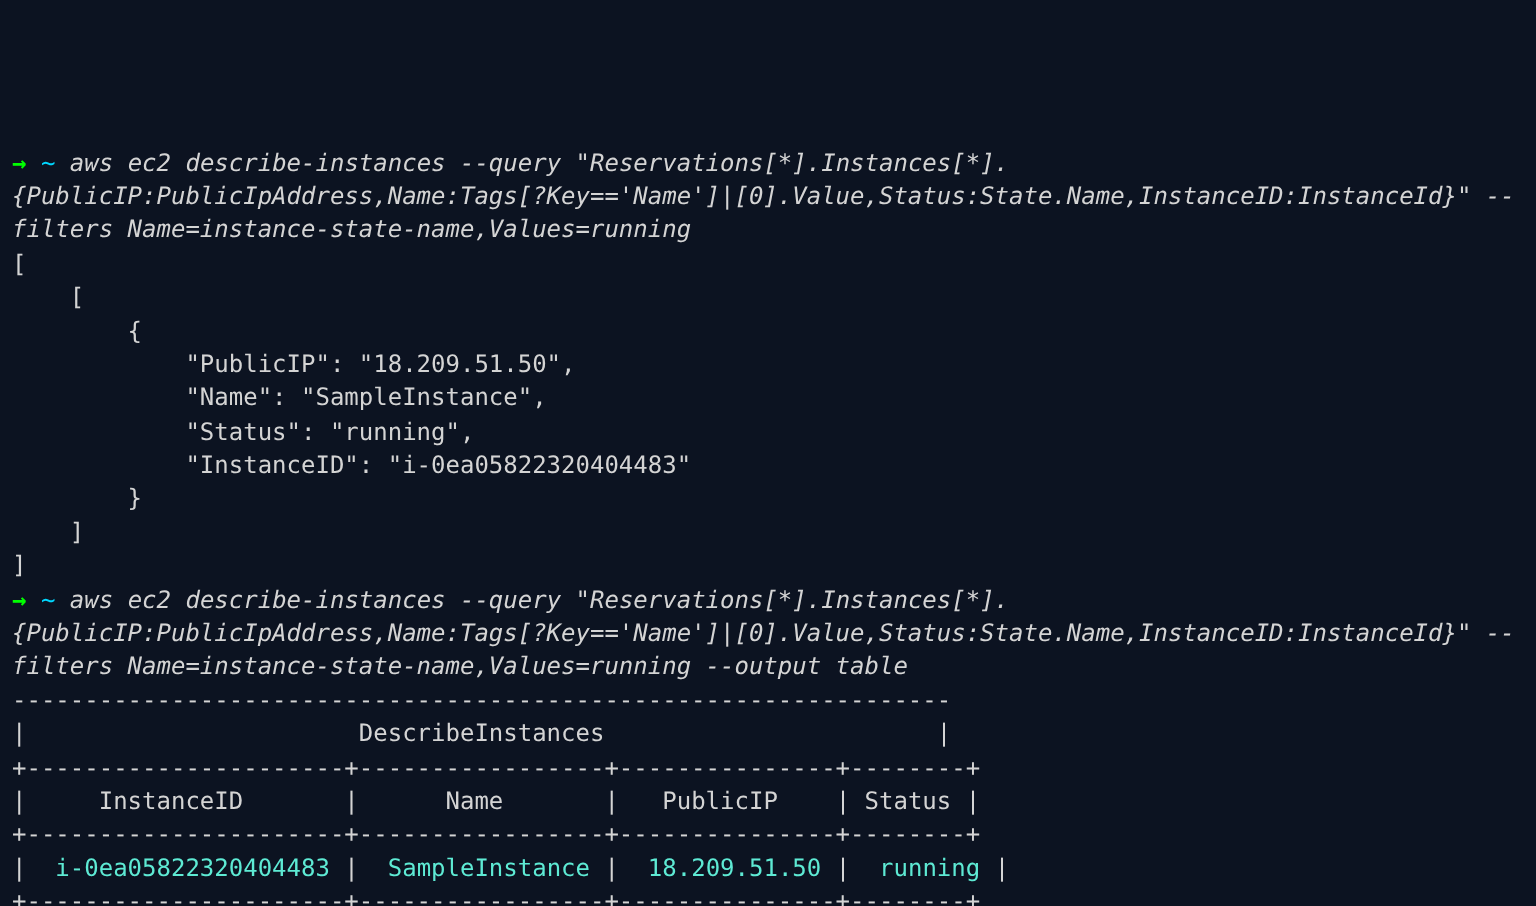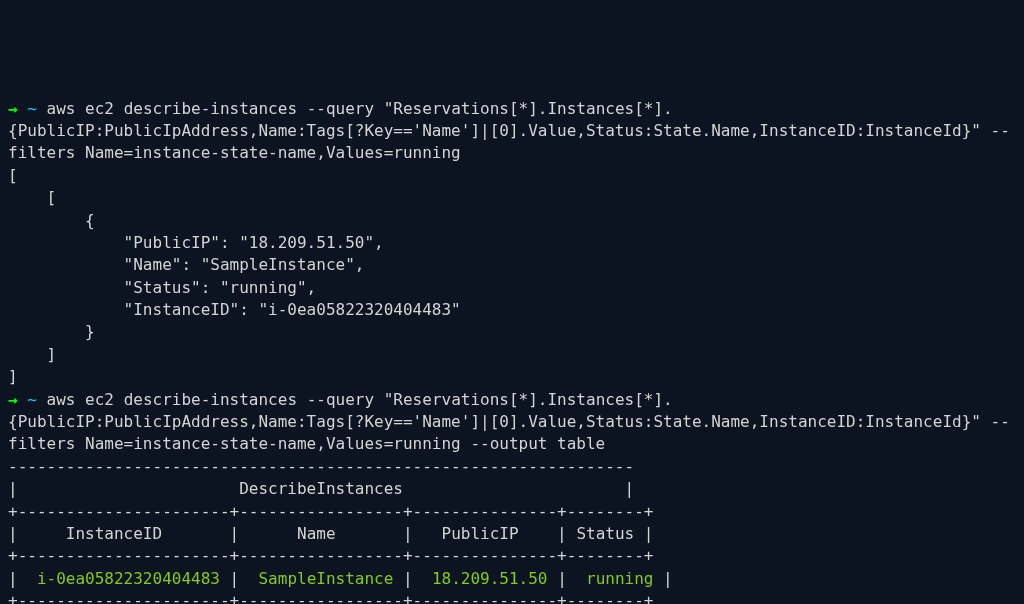--- a/index.html
+++ b/index.html
@@ -21,26 +21,27 @@
     }
     .arrow {
       color: #00ff00;
       font-weight: bold;
     }
     .tilde {
       color: #00d7ff;
     }
     .cmd {
       color: #d4d4d4;
+      font-style: italic;
     }
     .output {
       color: #d4d4d4;
     }
     .link {
-      color: #84cc16;
+      color: #5eead4;
     }
     .line {
       display: block;
     }
   </style>
 </head>
 <body>
 
 
 

